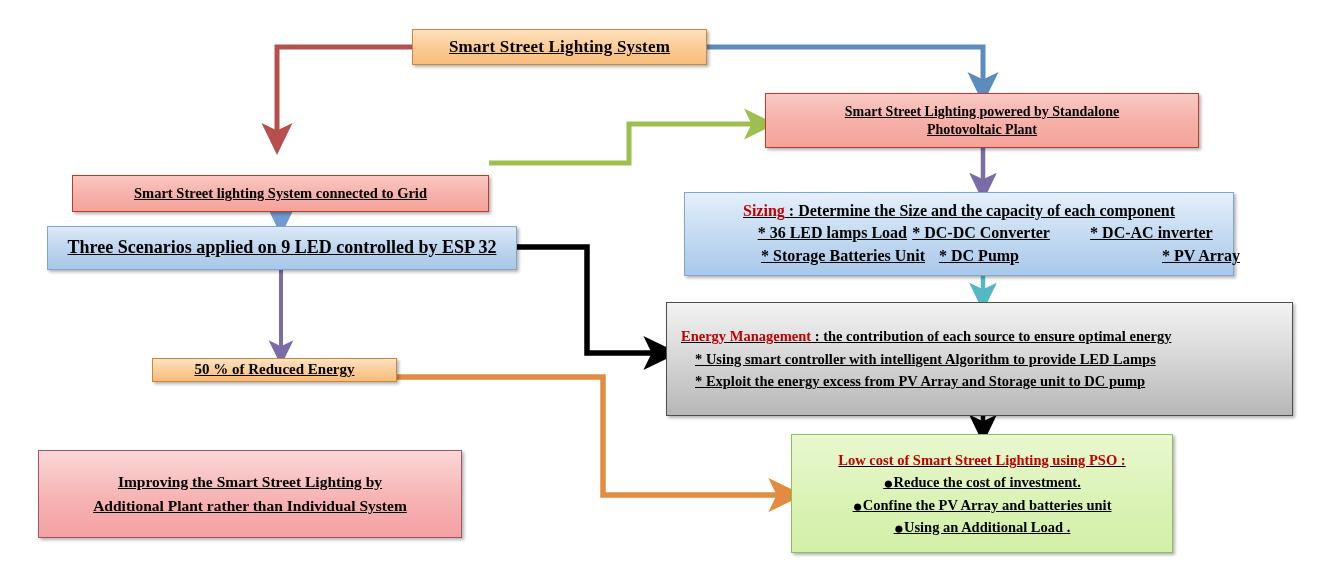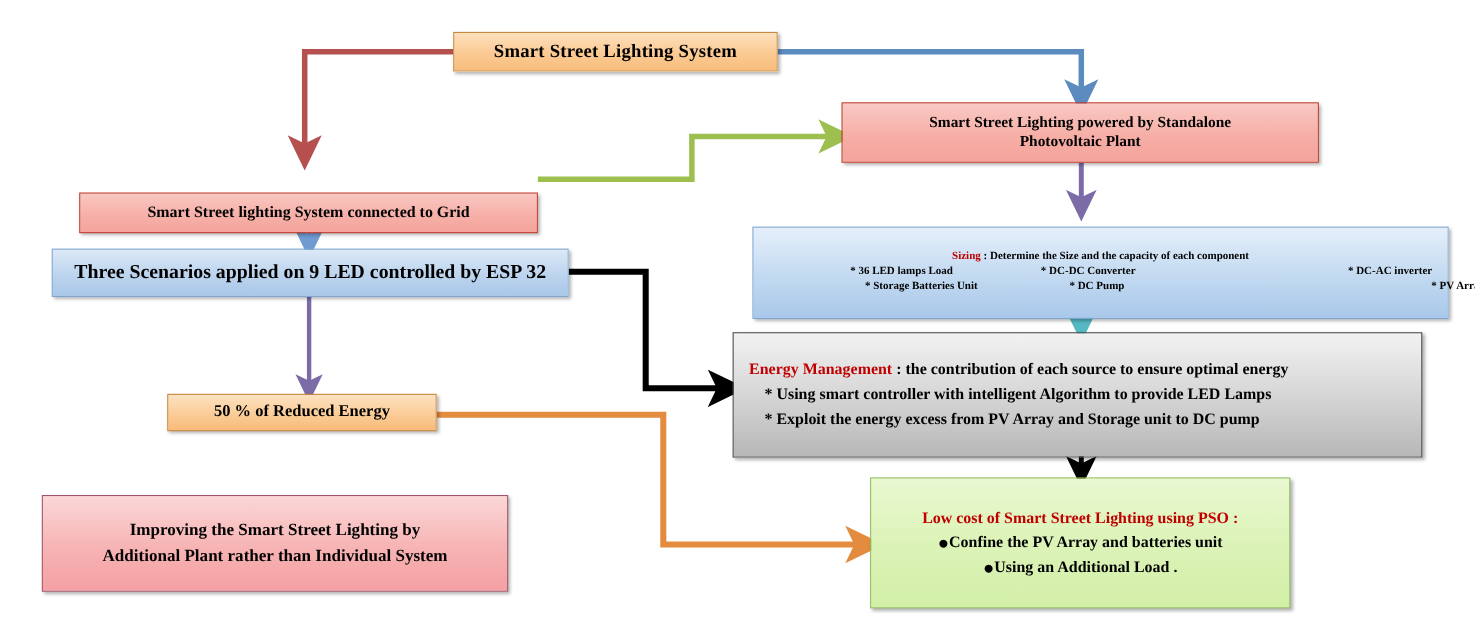--- a/index.html
+++ b/index.html
@@ -32,20 +32,21 @@
     z-index: 2;
     box-sizing: border-box;
     display: flex;
     flex-direction: column;
     align-items: center;
     justify-content: center;
     text-align: center;
     font-weight: bold;
     color: #000000;
     box-shadow: 2px 2px 3px rgba(0,0,0,0.30);
+    text-decoration: underline;
   }
   .node .line {
     display: block;
     white-space: nowrap;
     line-height: 1.28;
   }
 
   
   #node-title {
     left: 412px; top: 29px; width: 295px; height: 36px;
@@ -75,47 +76,46 @@
   
   #node-scenarios {
     left: 47px; top: 226px; width: 470px; height: 44px;
     border: 1px solid #7fa6d0;
     background: linear-gradient(180deg, #dce9f7 0%, #bcd4ee 55%, #a9c7e9 100%);
     font-size: 18px;
   }
 
   
   #node-sizing {
-    left: 684px; top: 192px; width: 633px; height: 84px;
+    left: 684px; top: 192px; width: 550px; height: 84px;
     border: 1px solid #7fa6d0;
     background: linear-gradient(180deg, #e5effa 0%, #c6dcf2 48%, #a9c8ea 100%);
-    font-size: 10px;
+    font-size: 16px;
     justify-content: center;
-    margin-top: 14px;
   }
   #node-sizing .row {
     display: flex;
     width: 100%;
     justify-content: space-between;
     padding: 0 14px;
     box-sizing: border-box;
     line-height: 1.45;
   }
   #node-sizing .row > span { white-space: nowrap; }
-  #node-sizing .row .c1 { flex: 0 0 40%; text-align: center; }
+  #node-sizing .row .c1 { flex: 0 0 40%; text-align: right; }
   #node-sizing .row .c2 { flex: 0 0 32%; text-align: left; }
-  #node-sizing .row .c3 { flex: 0 0 26%; text-align: right; }
+  #node-sizing .row .c3 { flex: 0 0 26%; text-align: center; }
   #node-sizing .row.r2 .c1 { padding-left: 18px; }
   #node-sizing .row.r2 .c2 { padding-left: 14px; }
   #node-sizing .row.r2 .c3 { padding-left: 28px; }
   .redlabel { color: #c00000; }
 
   
   #node-reduced {
-    left: 152px; top: 358px; width: 245px; height: 34px;
+    left: 152px; top: 358px; width: 245px; height: 24px;
     border: 1px solid #c9873c;
     background: linear-gradient(180deg, #fde2c1 0%, #fbcc97 55%, #f7bb79 100%);
     font-size: 15px;
   }
 
   
   #node-energy {
     left: 666px; top: 302px; width: 627px; height: 114px;
     border: 1px solid #4d4d4d;
     background: linear-gradient(180deg, #f2f2f2 0%, #d9d9d9 45%, #b7b7b7 100%);
@@ -245,17 +245,18 @@
     <span class="line bullet-line">*   Exploit the energy excess  from PV Array and Storage unit to DC pump</span>
   </div>
 
   <div class="node" id="node-improving">
     <span class="line">Improving the Smart Street Lighting by</span>
     <span class="line">Additional Plant rather than Individual System</span>
   </div>
 
   <div class="node" id="node-pso">
     <span class="line title-line">Low cost of Smart Street Lighting using PSO :</span>
+    <span class="line"><span class="dot">●</span><span>Reduce the cost of investment.</span></span>
     <span class="line"><span class="dot">●</span><span>Confine  the PV Array and  batteries unit</span></span>
     <span class="line"><span class="dot">●</span><span>Using an Additional Load .</span></span>
   </div>
 
 </div>
 
 </body></html>

